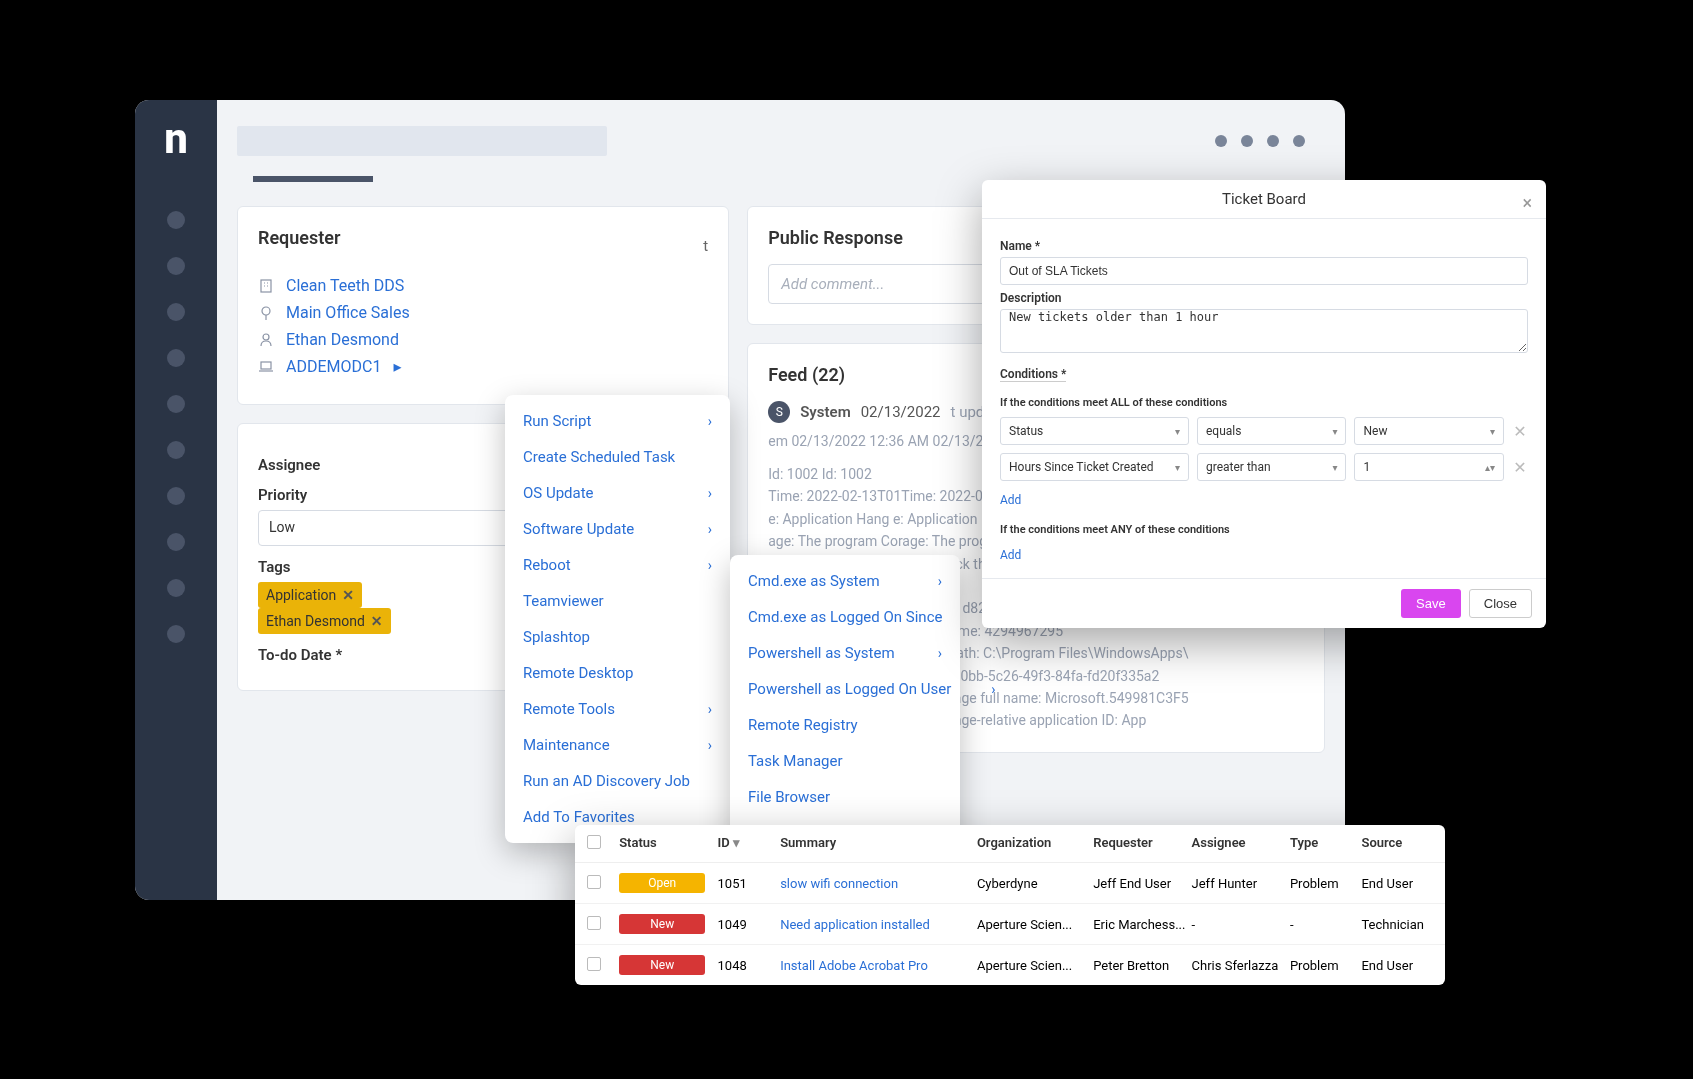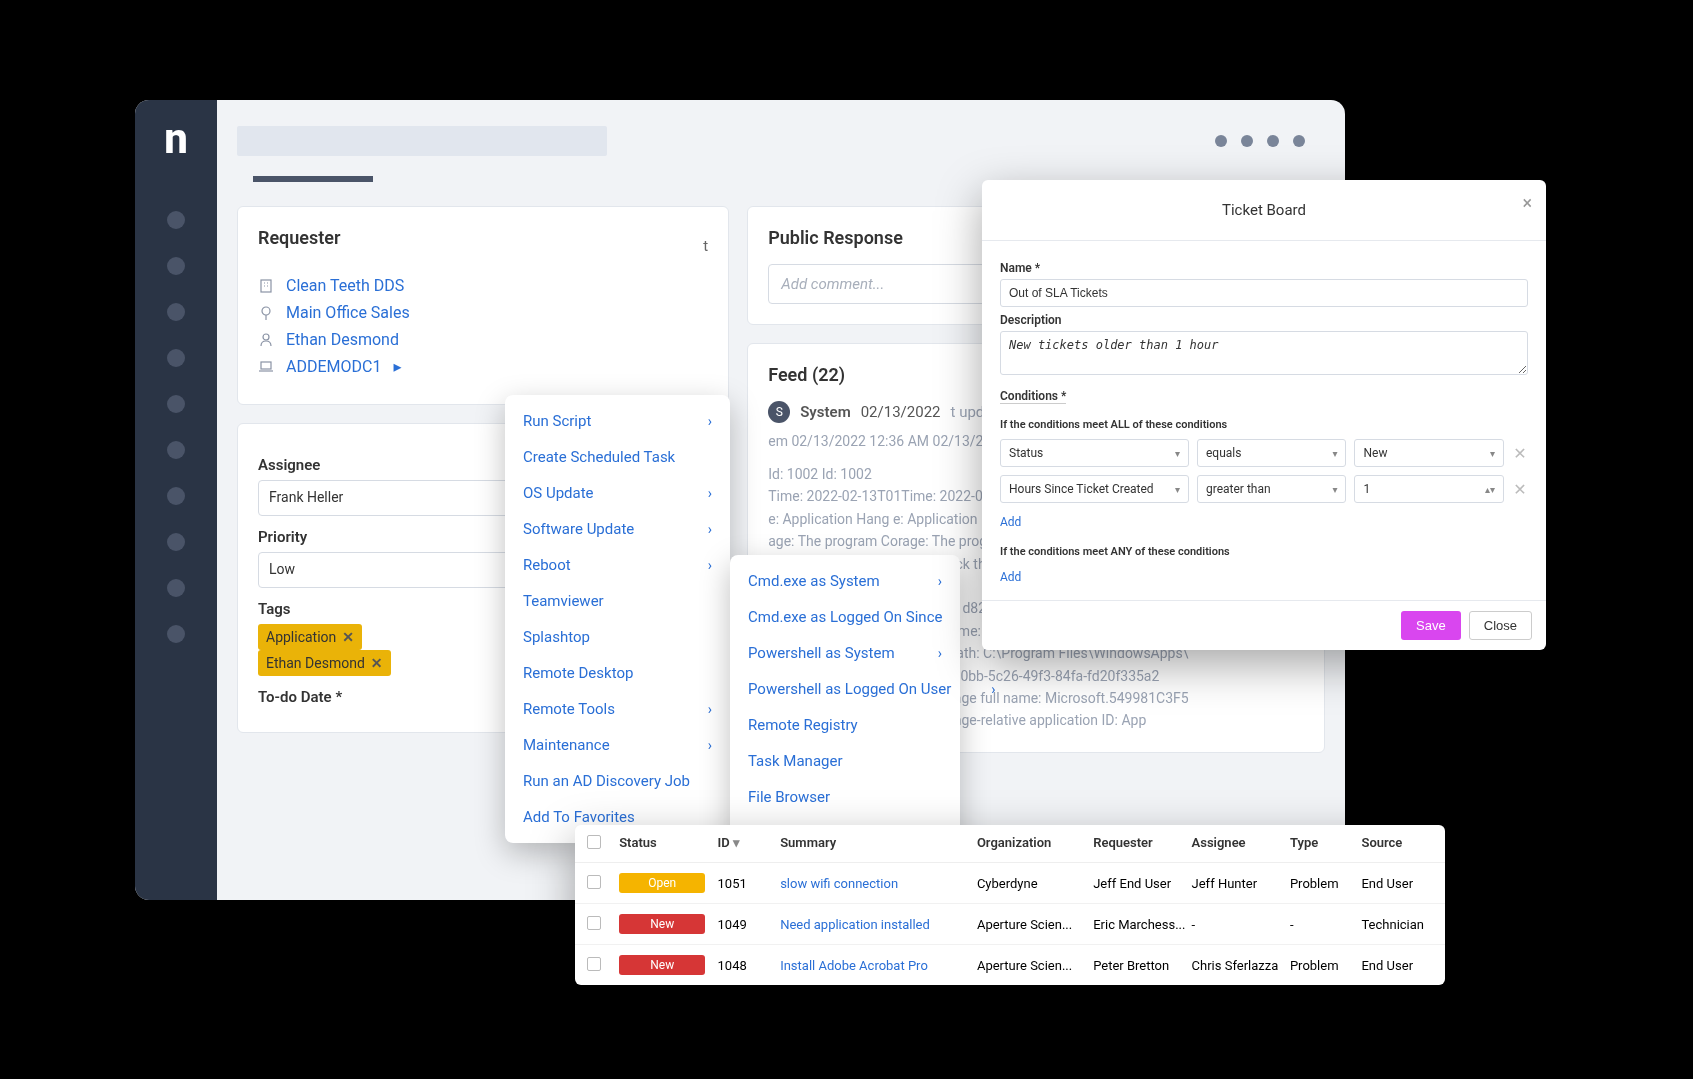--- a/index.html
+++ b/index.html
@@ -41,26 +41,26 @@
 
 .menu { position: absolute; background: #fff; border-radius: 8px; box-shadow: 0 10px 30px rgba(0,0,0,0.25); padding: 8px 0; z-index: 30; }
 .menu-item { display: flex; justify-content: space-between; align-items: center; padding: 9px 18px; font-size: 15px; color: #2a6fd6; cursor: pointer; white-space: nowrap; }
 .menu-item .arr { color: #2a6fd6; font-size: 14px; margin-left: 40px; }
 
 .menu.primary { left: 505px; top: 395px; width: 225px; }
 .menu.secondary { left: 730px; top: 555px; width: 230px; }
 
 
 .modal { position: absolute; left: 982px; top: 180px; width: 564px; background: #fff; border-radius: 6px; box-shadow: 0 15px 45px rgba(0,0,0,0.35); z-index: 40; display: flex; flex-direction: column; }
-.modal-head { padding: 21px 18px; border-bottom: 1px solid #e6e9ee; text-align: center; position: relative; font-size: 15px; color: #333; }
+.modal-head { padding: 10px 18px; border-bottom: 1px solid #e6e9ee; text-align: center; position: relative; font-size: 15px; color: #333; }
 .modal-close { position: absolute; right: 14px; top: 12px; color: #999; font-size: 18px; cursor: pointer; }
 .modal-body { padding: 14px 18px 6px; }
 .m-label { font-size: 12px; color: #333; font-weight: 600; margin: 6px 0 4px; }
 .m-input { width: 100%; border: 1px solid #d6dbe3; border-radius: 3px; padding: 6px 8px; font-size: 12px; color: #333; }
-.m-textarea { width: 100%; border: 1px solid #d6dbe3; border-radius: 3px; padding: 6px 8px; font-size: 12px; color: #333; height: 44px; resize: both; font-style: italic; }
+.m-textarea { width: 100%; border: 1px solid #d6dbe3; border-radius: 3px; padding: 0 8px; font-size: 12px; color: #333; height: 44px; resize: both; }
 .m-subhead { font-size: 12px; font-weight: 600; color: #333; border-bottom: 1px solid #ccc; display: inline-block; margin: 10px 0 8px; }
 .m-hint { font-size: 11px; font-weight: 600; color: #333; margin: 6px 0 8px; }
 .cond-row { display: flex; gap: 8px; align-items: center; margin-bottom: 8px; }
 .cond-select { flex: 1.3; border: 1px solid #d6dbe3; border-radius: 3px; padding: 5px 8px; font-size: 12px; color: #333; background: #fff; display: flex; justify-content: space-between; align-items: center; height: 28px; }
 .cond-select.op { flex: 1; }
 .cond-select.val { flex: 1; }
 .cond-select .caret { color: #888; font-size: 10px; }
 .cond-del { color: #bbb; font-size: 16px; cursor: pointer; width: 16px; text-align: center; }
 .m-add { color: #2a6fd6; font-size: 12px; cursor: pointer; margin: 2px 0 10px; display: inline-block; }
 .modal-foot { border-top: 1px solid #e6e9ee; padding: 10px 14px; display: flex; justify-content: flex-end; gap: 8px; }
@@ -164,21 +164,20 @@
                 <line x1="1" y1="12" x2="15" y2="12"></line>
               </svg>
             </span>
           <span>ADDEMODC1</span>
           <span class="chev-r">▸</span>
         </div>
       </div>
 
       <div class="card">
         <div class="field-label">Assignee</div>
-        <div class="input-like">Frank Heller</div>
         <div class="field-label">Priority</div>
         <div class="input-like">Low</div>
         <div class="field-label">Tags</div>
         <div>
           <span class="tag-chip">
               <span>Application</span>
               <span class="x">✕</span>
             </span>
         </div>
         <div>

